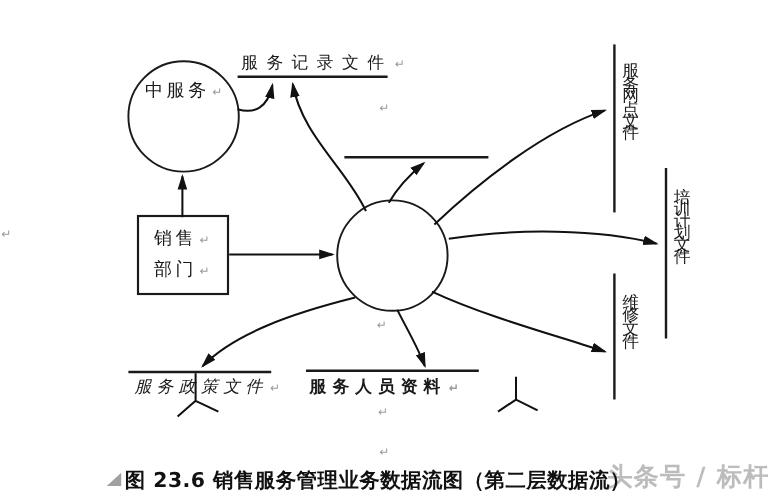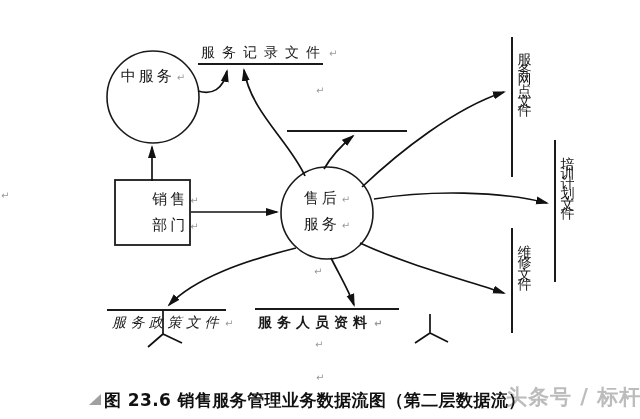--- a/index.html
+++ b/index.html
@@ -99,26 +99,22 @@
   <div class="vlabel" style="left:515px;top:42px;letter-spacing:10px;"><span>服务网点文件</span><span class="crlf">↵</span></div>
 
   <div class="vlabel" style="left:558px;top:145px;letter-spacing:10px;"><span>培训计划文件</span><span class="crlf">↵</span></div>
 
   <div class="vlabel" style="left:515px;top:233px;letter-spacing:11px;"><span>维修文件</span><span class="crlf">↵</span></div>
 
   <div class="node-label" style="left:108px;top:66px;width:90px;letter-spacing:3px;line-height:21px;">
     <div class="ln"><span>中服务</span><span class="crlf">↵</span></div>
   </div>
 
-  <div class="node-label" style="left:282px;top:186px;width:90px;letter-spacing:3px;line-height:24px;">
-    <div class="ln"><span>售后</span><span class="crlf">↵</span></div>
-    <div class="ln"><span>服务</span><span class="crlf">↵</span></div>
-  </div>
 
-  <div class="node-label" style="left:115px;top:187px;width:73px;letter-spacing:3px;line-height:24px;margin-left:24px;">
+  <div class="node-label" style="left:115px;top:187px;width:73px;letter-spacing:3px;line-height:24px;">
     <div class="ln"><span>销售</span><span class="crlf">↵</span></div>
     <div class="ln"><span>部门</span><span class="crlf">↵</span></div>
   </div>
 
   <span class="crlf-abs" style="left:316px;top:85px;">↵</span>
   <span class="crlf-abs" style="left:1px;top:190px;">↵</span>
   <span class="crlf-abs" style="left:314px;top:266px;">↵</span>
   <span class="crlf-abs" style="left:315px;top:339px;">↵</span>
   <span class="crlf-abs" style="left:316px;top:372px;">↵</span>
 

